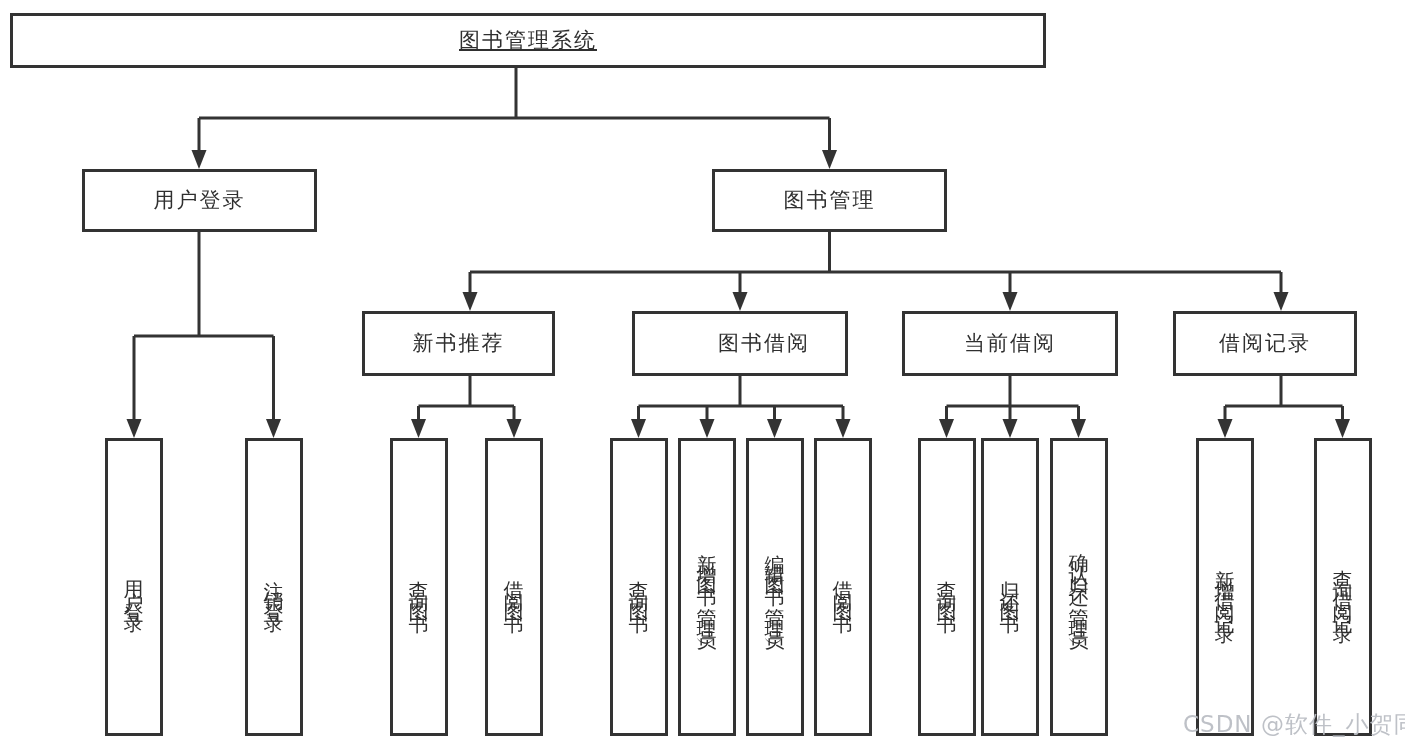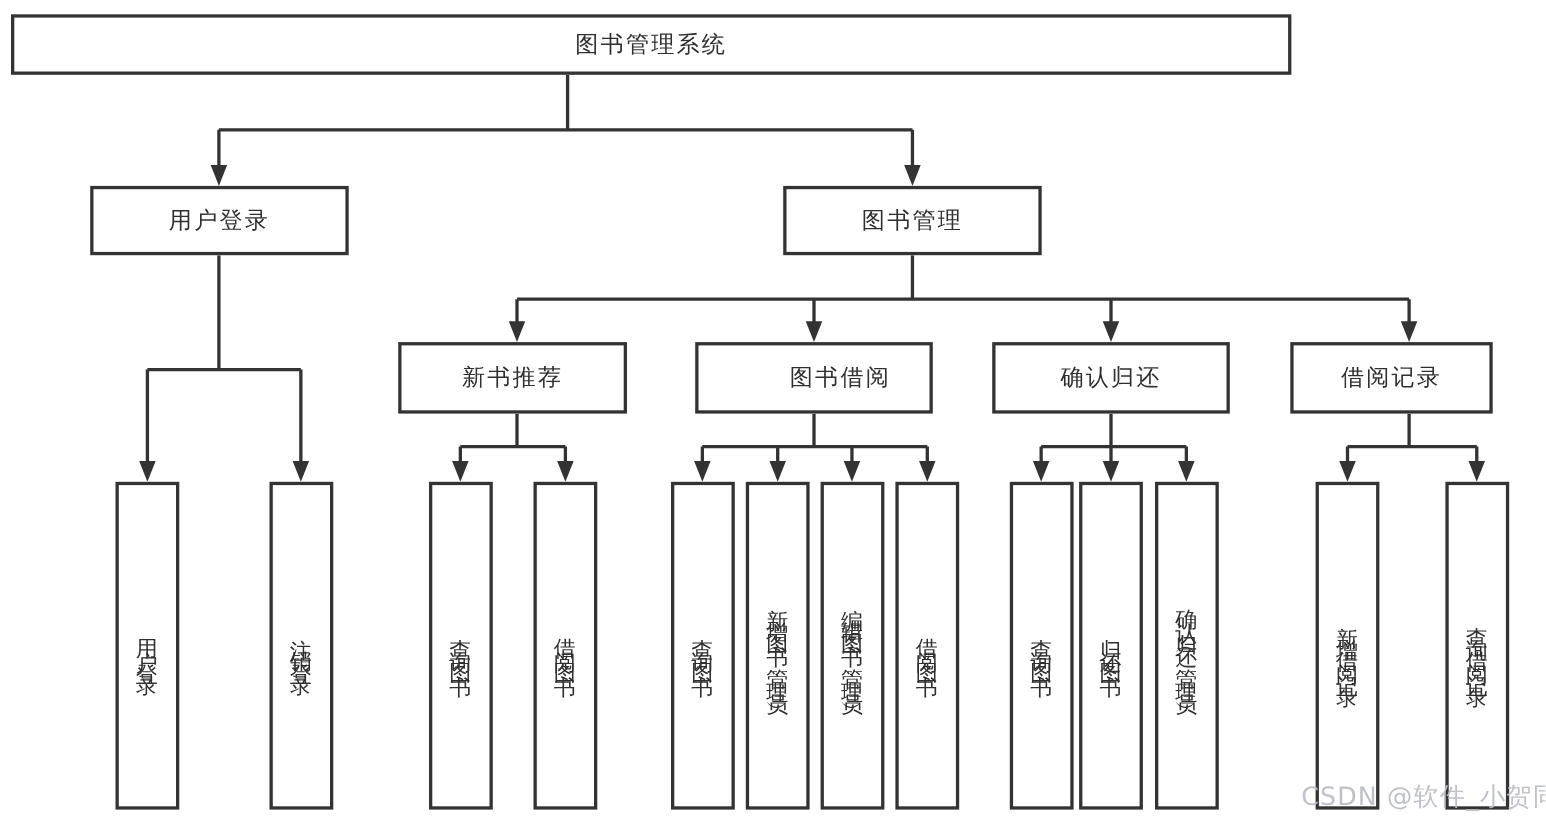--- a/index.html
+++ b/index.html
@@ -33,24 +33,24 @@
   }
   .node.v .lbl {
     writing-mode: vertical-lr;
     text-orientation: mixed;
     font-size: 20px;
     letter-spacing: 11px;
     line-height: 1;
     white-space: nowrap;
   }
   
-  .root   { left: 10px;   top: 13px;  width: 1164px; height: 55px; }
+  .root   { left: 10px;   top: 13px;  width: 1036px; height: 55px; text-decoration: underline; }
   .lv2a   { left: 82px;   top: 169px; width: 235px;  height: 63px; }
   .lv2b   { left: 712px;  top: 169px; width: 235px;  height: 63px; justify-content: center; }
-  .lv3a   { left: 362px;  top: 311px; width: 208px;  height: 65px; text-align: right; }
+  .lv3a   { left: 362px;  top: 311px; width: 193px;  height: 65px; text-align: right; }
   .lv3b   { left: 632px;  top: 311px; width: 216px;  height: 65px; padding-left: 48px; }
   .lv3c   { left: 902px;  top: 311px; width: 216px;  height: 65px; }
   .lv3d   { left: 1173px; top: 311px; width: 184px;  height: 65px; }
   
   .leaf { top: 438px; width: 58px; height: 298px; }
   .x-login   { left: 105px; }
   .x-logout  { left: 245px; }
   .x-nbq     { left: 390px; }
   .x-nbb     { left: 485px; }
   .x-bwq     { left: 610px; }
@@ -135,21 +135,21 @@
     <span class="lbl">图书管理</span>
   </div>
 
   <div class="node h lv3a">
     <span class="lbl">新书推荐</span>
   </div>
   <div class="node h lv3b">
     <span class="lbl">图书借阅</span>
   </div>
   <div class="node h lv3c">
-    <span class="lbl">确认归还</span>
+    <span class="lbl">当前借阅</span>
   </div>
   <div class="node h lv3d">
     <span class="lbl">借阅记录</span>
   </div>
 
   <div class="node v leaf x-login">
     <span class="lbl">用户登录</span>
   </div>
   <div class="node v leaf x-logout">
     <span class="lbl">注销登录</span>

